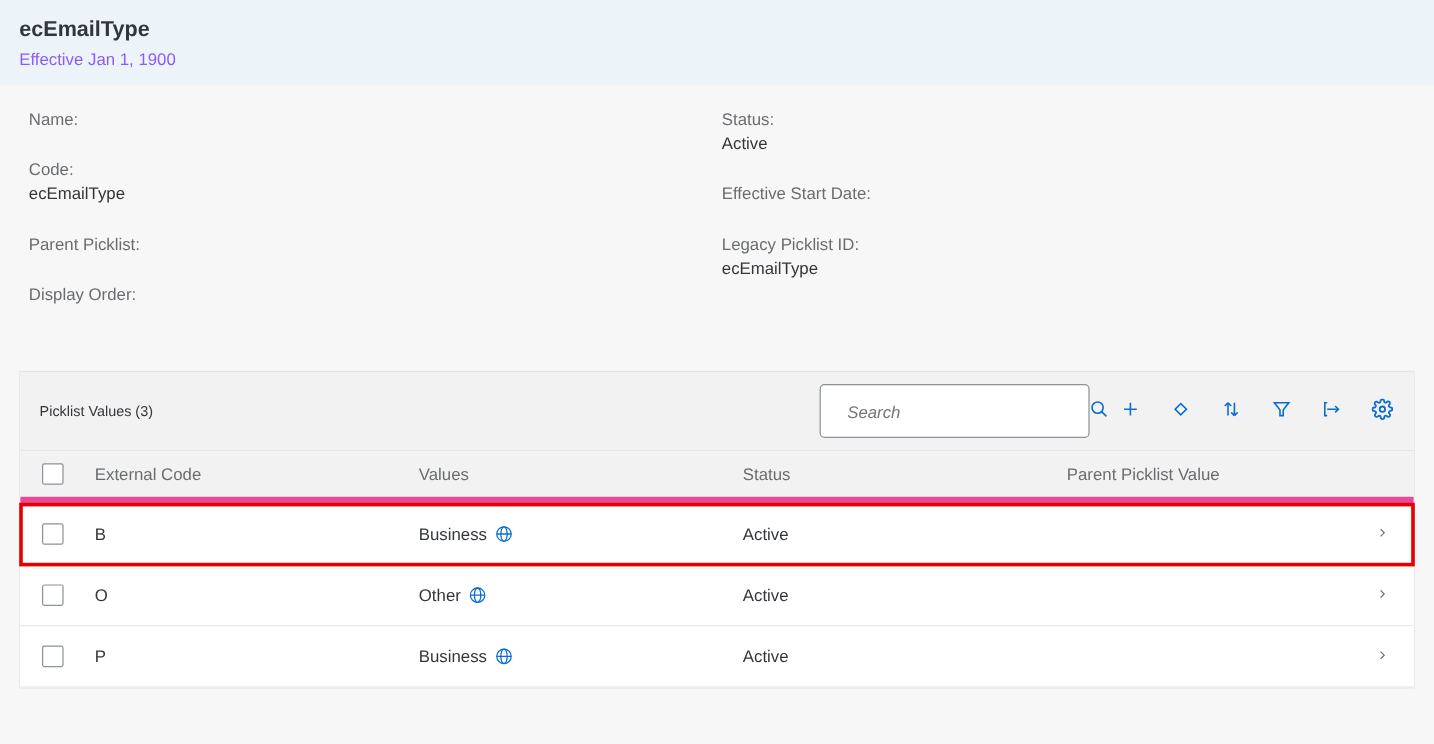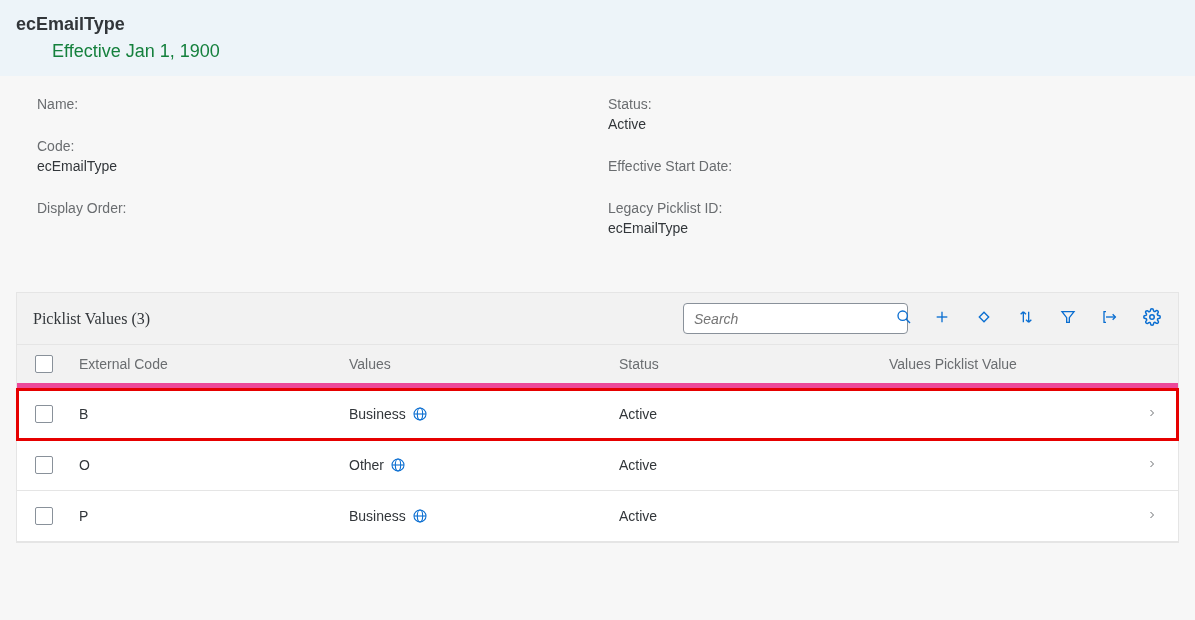--- a/index.html
+++ b/index.html
@@ -14,29 +14,27 @@
     background: #edf4f9;
     padding: 14px 16px 14px 16px;
   }
   .header-title {
     font-size: 18px;
     font-weight: 600;
     color: #32363a;
     margin-bottom: 6px;
   }
   .header-sub {
-    font-size: 18px;
-    color: #15803d;
-    margin-left: 36px;
+    font-size: 14px;
+    color: #8b5cf6;
   }
   .details {
     padding: 20px 16px 30px 24px;
     display: flex;
     flex-wrap: wrap;
-    margin-left: 13px;
   }
   .detail-col {
     width: 50%;
   }
   .detail-item {
     margin-bottom: 26px;
   }
   .detail-label {
     color: #6a6d70;
     font-size: 14px;
@@ -52,34 +50,34 @@
     border: 1px solid #e5e5e5;
   }
   .panel-header {
     background: #f2f2f2;
     display: flex;
     align-items: center;
     padding: 10px 16px 10px 16px;
     border-bottom: 1px solid #e5e5e5;
   }
   .panel-title {
-    font-size: 16px;
+    font-size: 12px;
     color: #32363a;
     flex: 1;
-    font-family: Liberation Serif, serif;
   }
   .search-box {
     display: flex;
     align-items: center;
     border: 1px solid #89919a;
     background: #fff;
     border-radius: 4px;
     width: 225px;
-    height: 31px;
+    height: 45px;
     margin-right: 10px;
+    padding-left: 12px;
   }
   .search-input {
     border: none;
     outline: none;
     padding: 6px 10px;
     font-size: 14px;
     font-style: italic;
     color: #6a6d70;
     flex: 1;
     background: transparent;
@@ -165,20 +163,24 @@
   <div class="detail-col">
     <div class="detail-item">
       <div class="detail-label">Name:</div>
       <div class="detail-value"></div>
     </div>
     <div class="detail-item">
       <div class="detail-label">Code:</div>
       <div class="detail-value">ecEmailType</div>
     </div>
     <div class="detail-item">
+      <div class="detail-label">Parent Picklist:</div>
+      <div class="detail-value"></div>
+    </div>
+    <div class="detail-item">
       <div class="detail-label">Display Order:</div>
       <div class="detail-value"></div>
     </div>
   </div>
   <div class="detail-col">
     <div class="detail-item">
       <div class="detail-label">Status:</div>
       <div class="detail-value">Active</div>
     </div>
     <div class="detail-item">
@@ -256,21 +258,21 @@
     </div>
   </div>
 
   <div class="table-head-row">
     <div class="col-check">
       <div class="checkbox"></div>
     </div>
     <div class="col-ext">External Code</div>
     <div class="col-label">Values</div>
     <div class="col-status">Status</div>
-    <div class="col-parent">Values Picklist Value</div>
+    <div class="col-parent">Parent Picklist Value</div>
     <div class="col-arrow"></div>
   </div>
 
   <div id="rows-container">
       <div class="row highlight">
     <div class="col-check">
       <div class="checkbox"></div>
     </div>
     <div class="col-ext">B</div>
     <div class="col-label">

